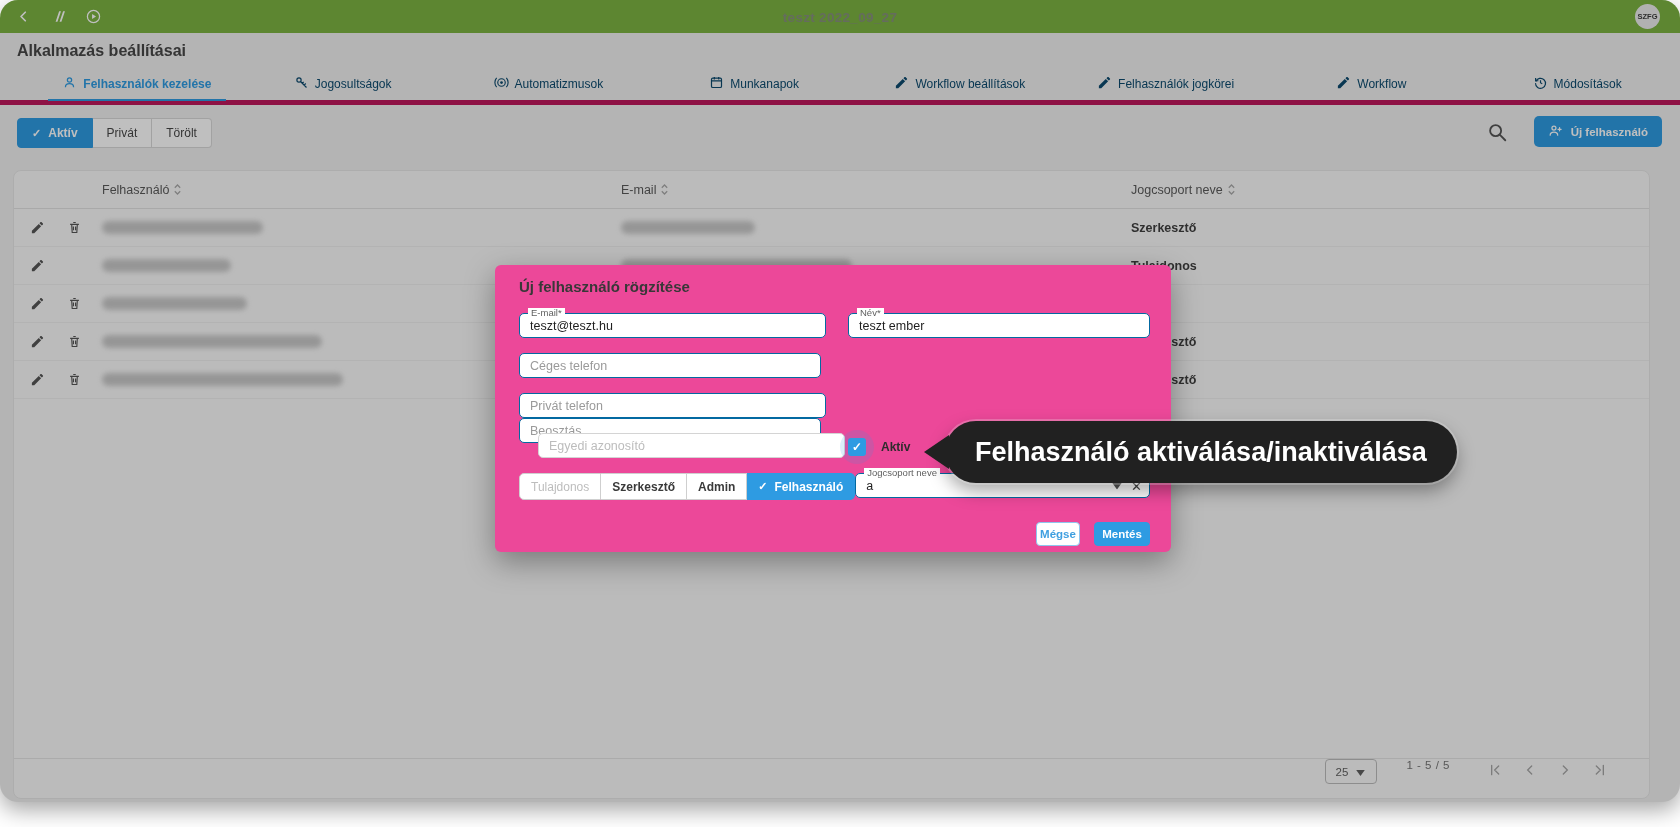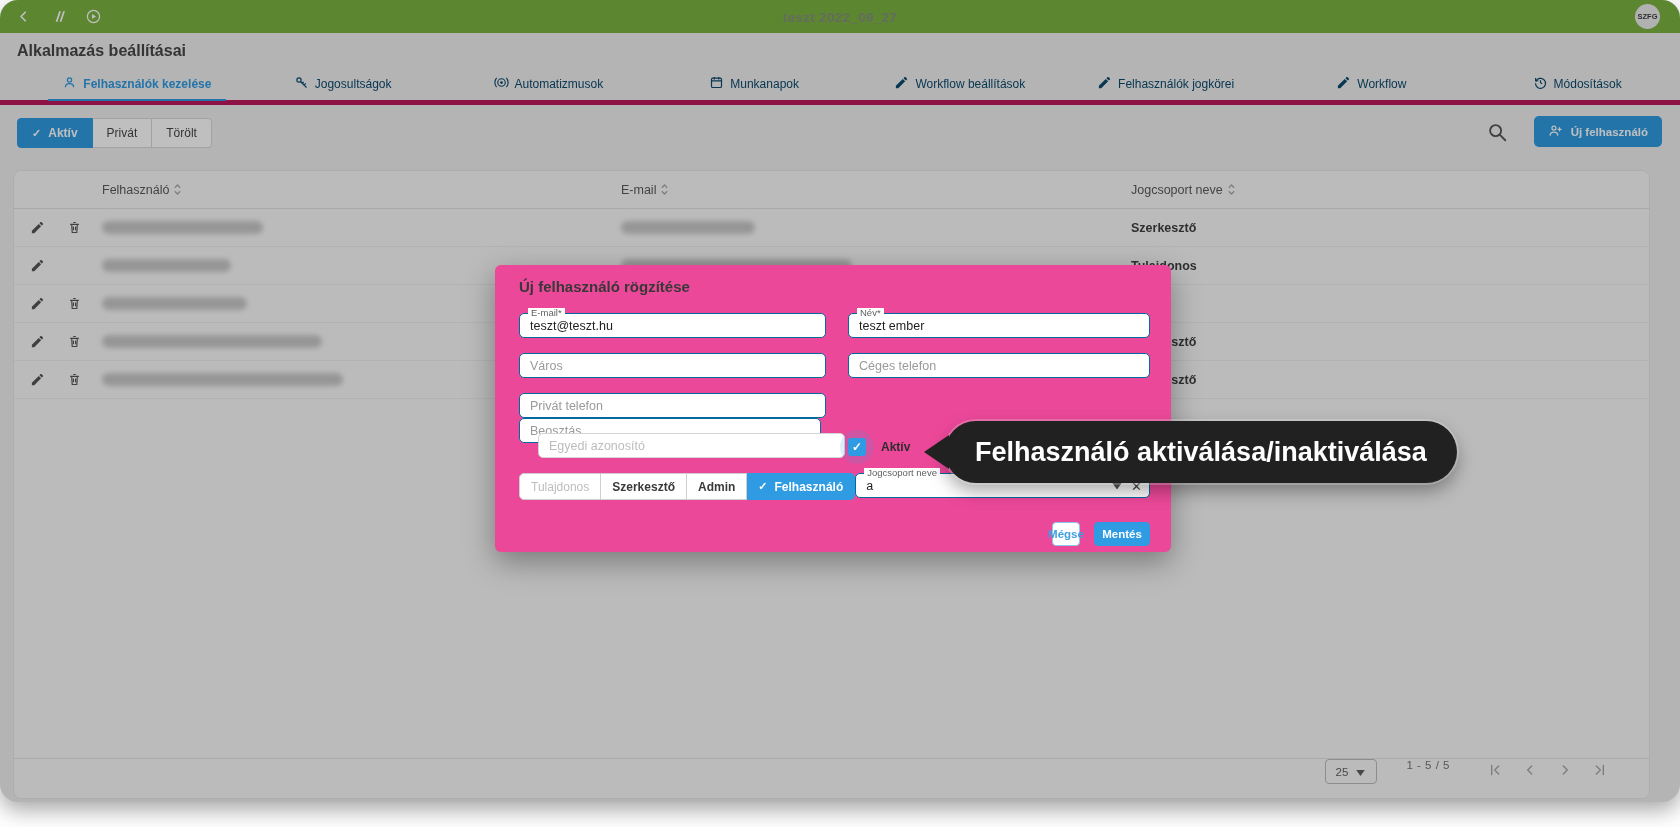--- a/index.html
+++ b/index.html
@@ -98,21 +98,21 @@
               display:flex; align-items:center; justify-content:center; cursor:pointer; }
   .cb-label { margin-left:7px; font-size:12px; font-weight:600; color:#2d2d2d; }
 
   .select-field { cursor:pointer; }
   .select-field .caret { position:absolute; right:27px; top:50%; transform:translateY(-50%); color:#555; width:10px; height:7px; }
   .select-field .caret svg { width:10px; height:7px; display:block; }
   .select-field .clear { position:absolute; right:7px; top:50%; transform:translateY(-50%); font-size:13px; color:#444; cursor:pointer; }
 
   .m-footer { position:absolute; right:21px; top:257px; display:flex; gap:14px; }
   .btn { height:24px; border-radius:4px; font-size:11.5px; font-weight:600; font-family:inherit; display:flex; align-items:center; justify-content:center; cursor:pointer; }
-  .btn-cancel { width:28px; background:#fff; border:1px solid #8ec6ee; color:#3f9fe0; }
+  .btn-cancel { width:44px; background:#fff; border:1px solid #8ec6ee; color:#3f9fe0; }
   .btn-save { width:56px; background:#2e9be2; border:1px solid #2e9be2; color:#fff; }
 
   
   .callout { position:absolute; left:945px; top:421px; height:62px; background:#212121; color:#fff; z-index:20;
              border-radius:31px; display:flex; align-items:center; padding:0 30px; font-size:27px; font-weight:700;
              box-shadow:0 0 0 2px rgba(255,255,255,.22), 0 8px 18px rgba(0,0,0,.35); white-space:nowrap; }
   .callout::before { content:""; position:absolute; left:-21px; top:50%; transform:translateY(-50%);
                      border-top:17px solid transparent; border-bottom:17px solid transparent; border-right:25px solid #212121; }
 </style>
 </head>
@@ -412,23 +412,20 @@
         <span class="flabel">E-mail*</span>
         <span>teszt@teszt.hu</span>
       </div>
       <div class="field right">
         <span class="flabel">Név*</span>
         <span>teszt ember</span>
       </div>
     </div>
 
     <div class="mrow r2">
-      <div class="field ph">
-        <span>Város</span>
-      </div>
       <div class="field right ph">
         <span>Céges telefon</span>
       </div>
     </div>
 
     <div class="mrow r3">
       <div class="field ph">
         <span>Privát telefon</span>
       </div>
       <div class="field right ph">

